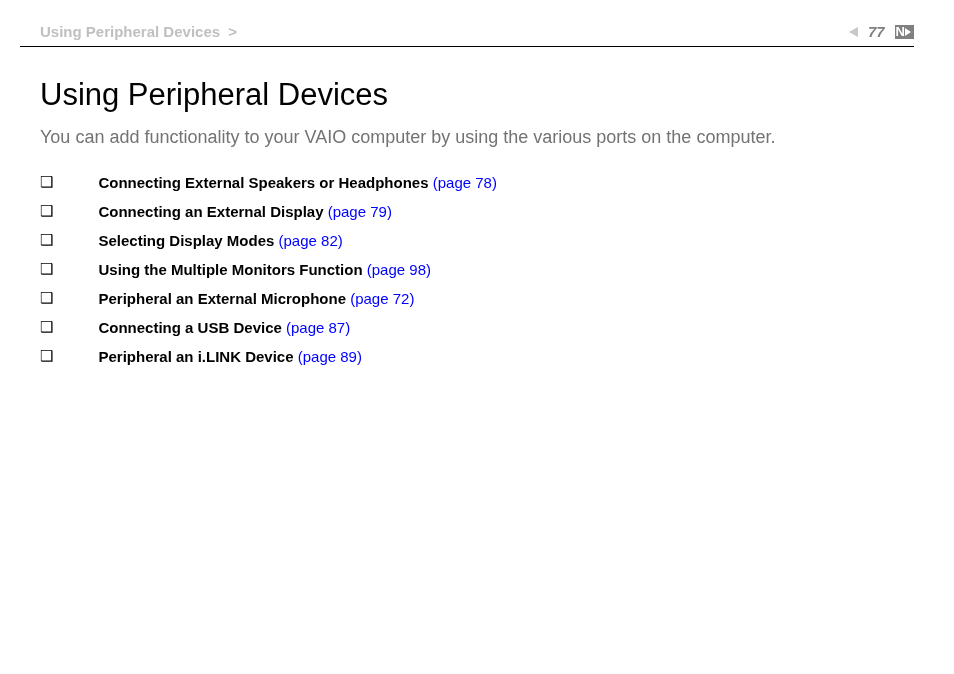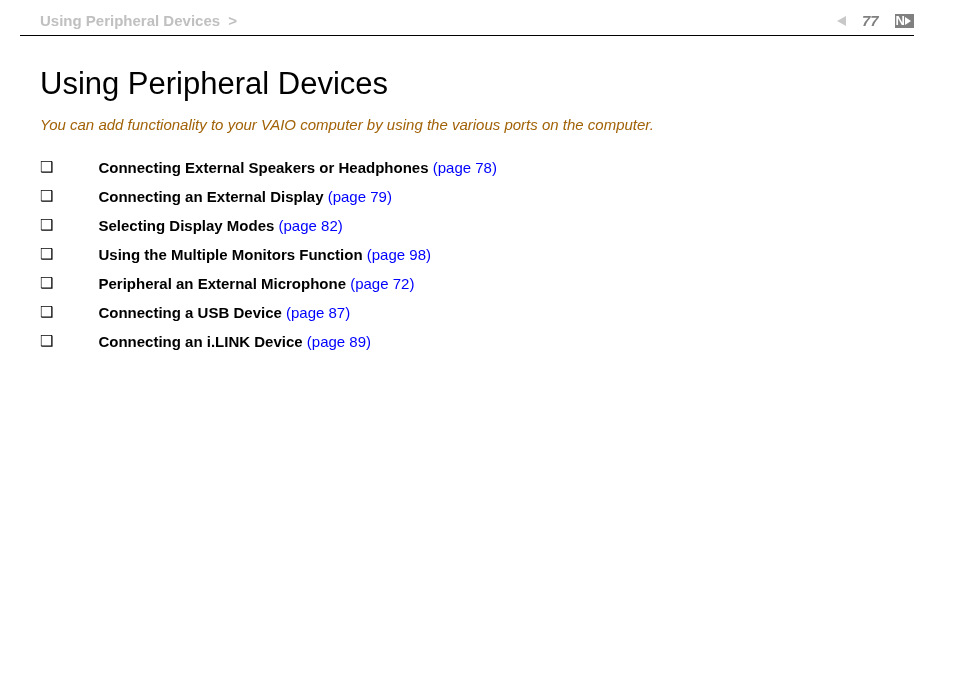--- a/index.html
+++ b/index.html
@@ -4,38 +4,38 @@
   <style>
     * { margin: 0; padding: 0; box-sizing: border-box; }
     body {
       font-family: Arial, Helvetica, sans-serif;
       background: #fff;
       width: 954px;
       height: 674px;
       position: relative;
     }
     .header {
-      padding: 12px 40px 6px 40px;
+      padding: 23px 40px 6px 40px;
       display: flex;
       justify-content: space-between;
       align-items: center;
     }
     .breadcrumb {
       color: #c0c0c0;
       font-size: 15px;
       font-weight: bold;
     }
     .breadcrumb .sep {
       margin-left: 4px;
       font-weight: bold;
     }
     .page-nav {
       display: flex;
       align-items: center;
-      gap: 16px;
+      gap: 10px;
     }
     .page-nav .arrow-left {
       width: 0; height: 0;
       border-top: 5px solid transparent;
       border-bottom: 5px solid transparent;
       border-right: 9px solid #c8c8c8;
     }
     .page-nav .page-num {
       color: #808080;
       font-weight: bold;
@@ -72,24 +72,23 @@
     .content {
       padding: 30px 40px 0 40px;
     }
     .title {
       font-size: 31px;
       font-weight: normal;
       color: #000;
       margin-bottom: 14px;
     }
     .intro {
-      font-size: 15px;
-      color: #a16207;
+      font-size: 18px;
+      color: #737373;
       margin-bottom: 26px;
-      font-style: italic;
     }
     .toc-list {
       list-style: none;
     }
     .toc-item {
       display: flex;
       align-items: flex-start;
       gap: 14px;
       margin-bottom: 12px;
       font-size: 15px;
@@ -165,17 +164,17 @@
     </li>
     <li class="toc-item">
       <span class="bullet">❑</span>
       <span>
         <span class="toc-label">Connecting a USB Device </span><span class="toc-page">(page 87)</span>
       </span>
     </li>
     <li class="toc-item">
       <span class="bullet">❑</span>
       <span>
-        <span class="toc-label">Connecting an i.LINK Device </span><span class="toc-page">(page 89)</span>
+        <span class="toc-label">Peripheral an i.LINK Device </span><span class="toc-page">(page 89)</span>
       </span>
     </li>
   </ul>
 </div>
 
 </body></html>

